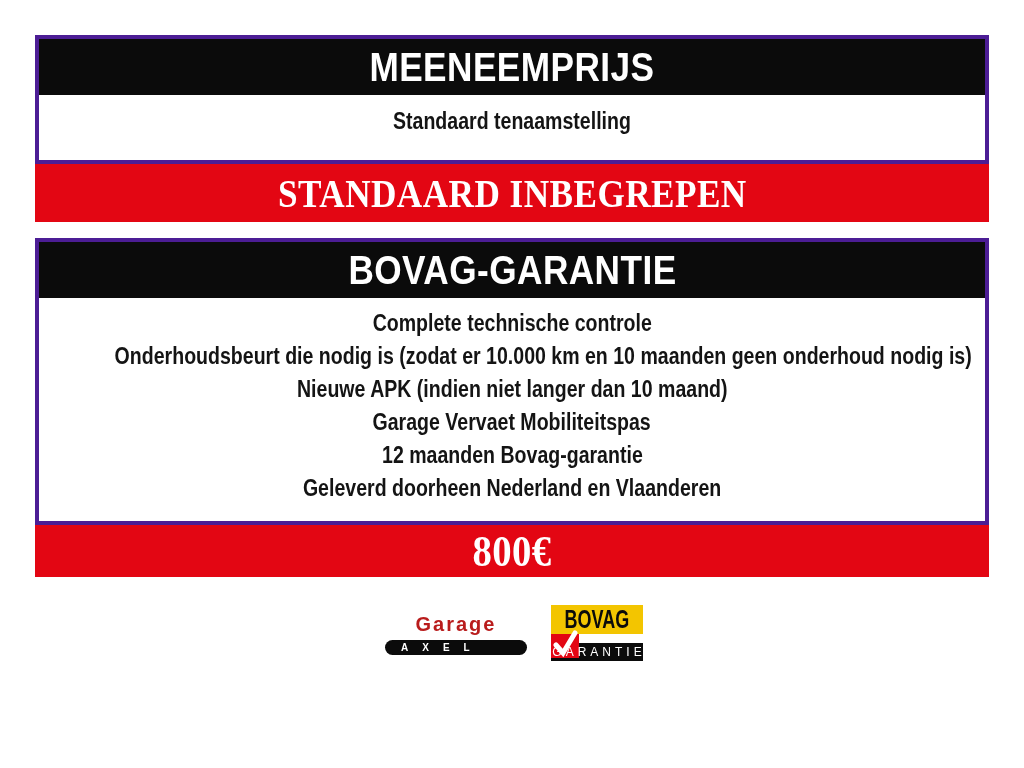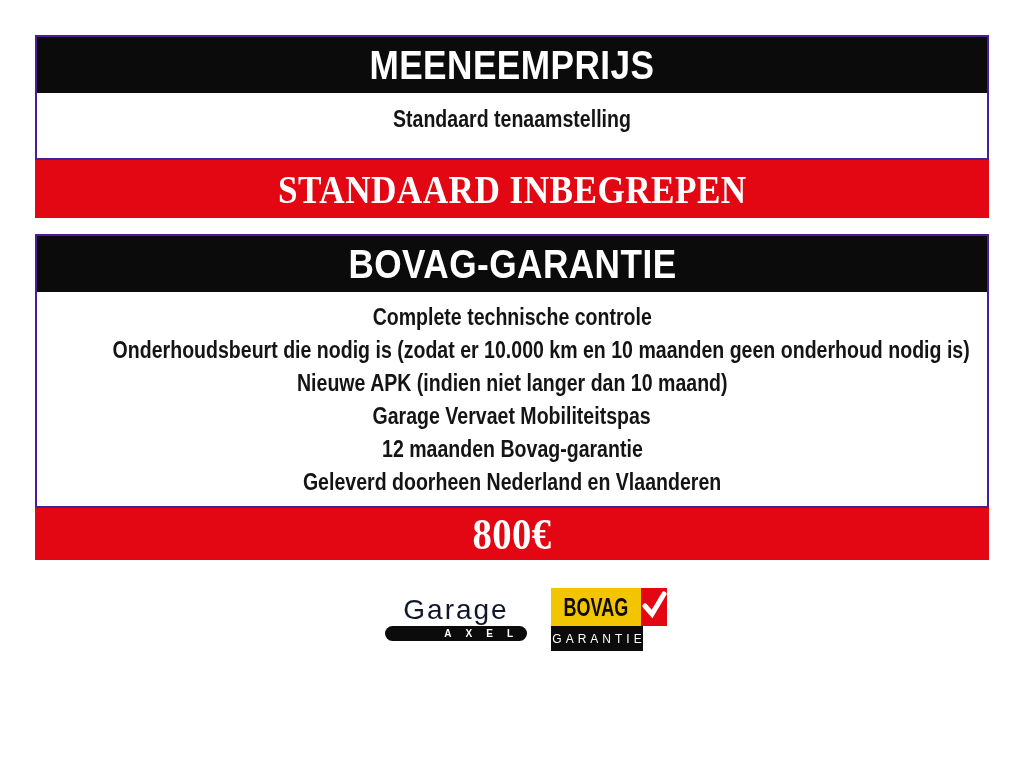--- a/index.html
+++ b/index.html
@@ -1,41 +1,41 @@
 <!DOCTYPE html>
 <html><head>
 <meta charset="utf-8">
 <style>
   * { margin: 0; padding: 0; box-sizing: border-box; }
   html, body { width: 1024px; height: 768px; background: #ffffff; overflow: hidden; }
   body { font-family: "Liberation Sans", sans-serif; }
 
   .flyer { position: absolute; left: 35px; top: 35px; width: 954px; }
 
-  .box { border: 2px solid #4c1d95; background: #ffffff; }
+  .box { border: 4px solid #4c1d95; background: #ffffff; }
 
   .box-header {
     background: #0b0b0b;
     height: 56px;
     display: flex; align-items: center; justify-content: center;
   }
   .header-text {
     color: #ffffff;
     font-size: 40px;
     font-weight: 700;
     display: inline-block;
     transform: scaleX(0.88);
     transform-origin: center;
     white-space: nowrap;
     letter-spacing: 0.5px;
   }
 
   .box-body { padding: 10px 0 20px 0; overflow: hidden; }
   .body-line { text-align: center; line-height: 32px; }
-  .box2 .box-body { padding: 10px 0 6px 0; }
+  .box2 .box-body { padding: 10px 0 15px 0; }
   .box2 .body-line { line-height: 30px; }
   .line-text {
     color: #141414;
     font-size: 23px;
     font-weight: 700;
     display: inline-block;
     transform: scaleX(0.85);
     transform-origin: center;
     white-space: nowrap;
   }
@@ -64,53 +64,53 @@
     margin-top: 28px;
     display: flex;
     justify-content: center;
     align-items: center;
     gap: 20px;
   }
 
   
   .garage-logo { width: 150px; text-align: center; }
   .garage-word1 {
-    color: #0f172a;
-    font-size: 28px;
+    color: #b91c1c;
+    font-size: 20px;
     line-height: 24px;
     letter-spacing: 2px;
-    font-weight: 400;
+    font-weight: 700;
   }
   .garage-word2 {
     color: #e30613;
     font-size: 35px;
     line-height: 31px;
     font-weight: 700;
     letter-spacing: 0px;
   }
   .garage-badge {
     margin: 4px auto 0 auto;
     width: 142px;
     height: 15px;
     background: #0b0b0b;
     border-radius: 8px;
     color: #ffffff;
     font-size: 10px;
     font-weight: 700;
     line-height: 15px;
     letter-spacing: 14px;
     padding-left: 16px;
-    text-align: right;
+    text-align: left;
     white-space: nowrap;
     overflow: hidden;
   }
 
   
   .bovag-logo { width: 92px; }
-  .bovag-top { display: flex; height: 38px; }
+  .bovag-top { display: flex; height: 38px; flex-direction: column; }
   .bovag-yellow {
     flex: 1;
     background: #f3c500;
     display: flex; align-items: center; justify-content: center;
   }
   .bovag-name {
     color: #0b0b0b;
     font-size: 25px;
     font-weight: 700;
     display: inline-block;
@@ -119,21 +119,21 @@
     white-space: nowrap;
   }
   .bovag-red {
     width: 28px;
     background: #e30613;
     display: flex; align-items: center; justify-content: center;
     overflow: visible;
   }
   .bovag-red svg { margin-top: -6px; }
   .bovag-bottom {
-    height: 25px;
+    height: 18px;
     background: #0b0b0b;
     display: flex; align-items: center; justify-content: center;
   }
   .bovag-sub {
     color: #ffffff;
     font-size: 12px;
     font-weight: 400;
     letter-spacing: 4px;
     padding-left: 4px;
     white-space: nowrap;

